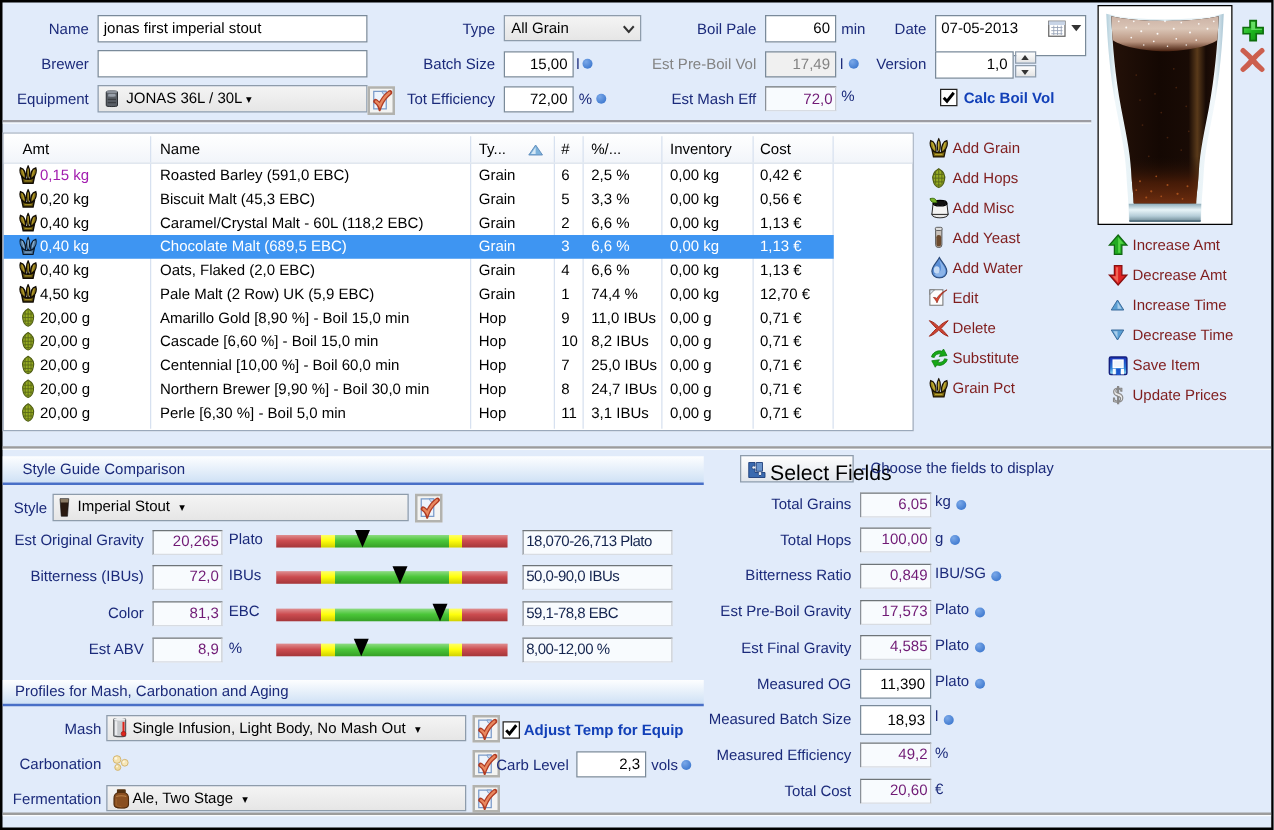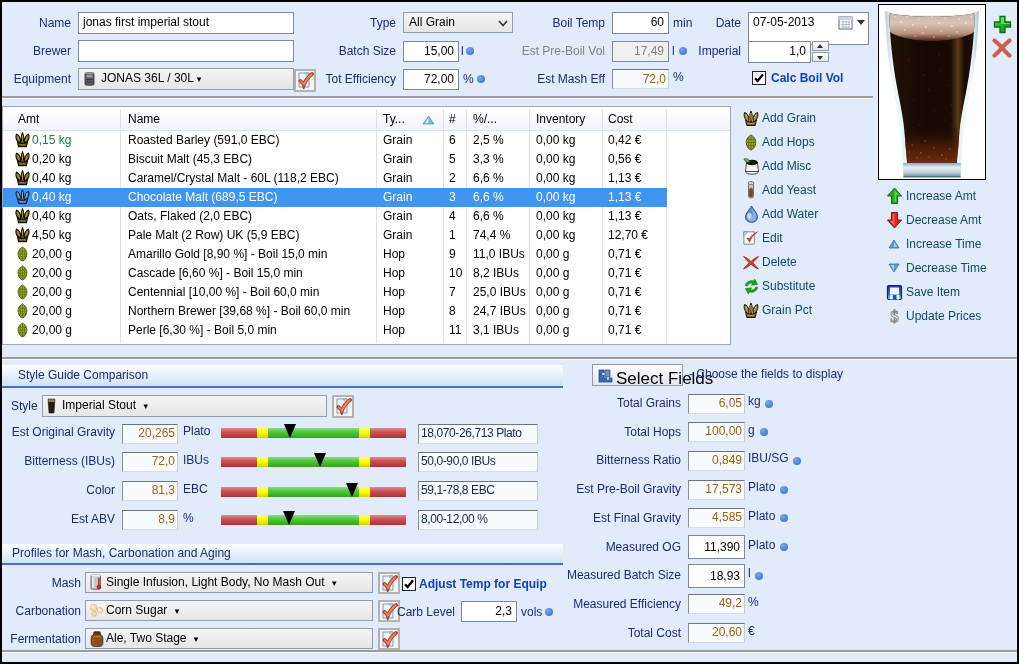--- a/index.html
+++ b/index.html
@@ -1,27 +1,27 @@
 <!DOCTYPE html>
 <html><head><meta charset="utf-8">
 <style>
 html,body{margin:0;padding:0;}
 *{box-sizing:border-box;}
 #win{position:relative;width:1019px;height:664px;border:2px solid #000;background:#e1ebfa;font-family:"Liberation Sans",sans-serif;font-size:12px;overflow:hidden;}
 .lbl{position:absolute;color:#1b2a7a;white-space:nowrap;line-height:17px;}
 .r{text-align:right;}
 .gray{color:#838383;}
 .inp{position:absolute;background:#fff;border:1px solid #7a8a9a;color:#000;line-height:19px;padding:0 4px;white-space:nowrap;}
-.sunk{position:absolute;background:#f8fbfe;border-style:solid;border-width:1px;border-color:#6e7478 #c8ccd2 #d8dce2 #8a9098;color:#a16207;line-height:17px;padding:0 2px;white-space:nowrap;}
+.sunk{position:absolute;background:#f8fbfe;border-style:solid;border-width:1px;border-color:#6e7478 #c8ccd2 #d8dce2 #8a9098;color:#701a75;line-height:17px;padding:0 2px;white-space:nowrap;}
 .combo{position:absolute;background:linear-gradient(#f4f4f4,#e6e6e6);border:1px solid #8e9cab;color:#000;line-height:19px;white-space:nowrap;}
 .dot{position:absolute;width:8px;height:8px;border-radius:50%;background:radial-gradient(circle at 35% 30%,#7aa8e8,#2e6cc8);}
 .sep{position:absolute;background:#d7e1f0;width:1px;}
 .bold{font-weight:bold;}
 .cell{position:absolute;white-space:nowrap;color:#000;line-height:19px;}
-.act{position:absolute;color:#0c4a6e;white-space:nowrap;line-height:17px;}
+.act{position:absolute;color:#7f1d1d;white-space:nowrap;line-height:17px;}
 .band{position:absolute;left:0;width:561px;height:23px;background:linear-gradient(#fdfeff,#cfe1f5);border-bottom:2px solid #486fc7;color:#1b2a7a;line-height:21px;padding-left:16px;}
 .tri-dn{position:absolute;width:0;height:0;}
 .ebtn{position:absolute;width:22px;background:#f4f4f2;border:2px solid #b2b2ae;}
 </style></head>
 <body>
 <div id="win">
 
 <div class="lbl r" style="right:946px;top:13px;">Name</div>
 <div class="inp" style="left:76px;top:10px;width:216px;height:22px;">jonas first imperial stout</div>
 <div class="lbl r" style="right:946px;top:41px;">Brewer</div>
@@ -50,40 +50,40 @@
       </svg></div>
 <div class="lbl r" style="right:621px;top:41px;">Batch Size</div>
 <div class="inp r" style="left:401px;top:39px;width:56px;height:21px;">15,00</div>
 <div class="lbl" style="left:459px;top:41px;">l</div>
 <div class="dot" style="left:464px;top:45px;"></div>
 <div class="lbl r" style="right:621px;top:69px;">Tot Efficiency</div>
 <div class="inp r" style="left:401px;top:67px;width:56px;height:21px;">72,00</div>
 <div class="lbl" style="left:461px;top:69px;">%</div>
 <div class="dot" style="left:475px;top:73px;"></div>
 
-<div class="lbl r" style="right:412px;top:13px;">Boil Temp</div>
+<div class="lbl r" style="right:412px;top:13px;">Boil Pale</div>
 <div class="inp r" style="left:610px;top:10px;width:57px;height:22px;">60</div>
 <div class="lbl" style="left:671px;top:13px;">min</div>
 <div class="lbl r gray" style="right:412px;top:41px;">Est Pre-Boil Vol</div>
 <div class="inp r" style="left:610px;top:39px;width:57px;height:21px;background:#f0f0f0;color:#838383;">17,49</div>
 <div class="lbl" style="left:670px;top:41px;">l</div>
 <div class="dot" style="left:677px;top:45px;"></div>
 <div class="lbl r" style="right:412px;top:69px;">Est Mash Eff</div>
 <div class="sunk r" style="left:610px;top:67px;width:57px;height:20px;line-height:18px;">72,0</div>
 <div class="lbl" style="left:671px;top:67px;">%</div>
 
 <div class="lbl r" style="right:276px;top:13px;">Date</div>
 <div class="inp" style="left:746px;top:10px;width:121px;height:33px;">07-05-2013</div>
 <svg style="position:absolute;left:836px;top:13px;" width="15" height="15" viewBox="0 0 15 15">
       <rect x="1" y="2" width="13" height="12" fill="#fff" stroke="#666" stroke-width="1"></rect>
       <rect x="1" y="2" width="13" height="3" fill="#c8d4e6"></rect>
       <path d="M3 7 H12 M3 9.5 H12 M3 12 H12 M5 5.5 V13 M8 5.5 V13 M11 5.5 V13" stroke="#98a4b8" stroke-width="0.7"></path>
     </svg>
 <div class="tri-dn" style="left:855px;top:18px;border-left:4.5px solid transparent;border-right:4.5px solid transparent;border-top:5.5px solid #333;"></div>
-<div class="lbl r" style="right:276px;top:41px;">Imperial</div>
+<div class="lbl r" style="right:276px;top:41px;">Version</div>
 <div class="inp r" style="left:746px;top:39px;width:63px;height:22px;">1,0</div>
 <div class="spin" style="position:absolute;left:810px;top:39px;width:17px;height:22px;">
   <div style="position:absolute;top:0;width:17px;height:10px;background:linear-gradient(#fefefe,#e4e4e4);border:1px solid #8e9cab;"></div>
   <div style="position:absolute;top:11px;width:17px;height:10px;background:linear-gradient(#fefefe,#e4e4e4);border:1px solid #8e9cab;"></div>
   <div class="tri-dn" style="left:5px;top:3px;border-left:3px solid transparent;border-right:3px solid transparent;border-bottom:4px solid #333;"></div>
   <div class="tri-dn" style="left:5px;top:15px;border-left:3px solid transparent;border-right:3px solid transparent;border-top:4px solid #333;"></div>
 </div>
 <div style="position:absolute;left:750px;top:69px;width:14px;height:14px;background:#fff;border:1.5px solid #222;"></div>
 <svg style="position:absolute;left:751px;top:70px;" width="12" height="12" viewBox="0 0 12 12">
       <path d="M2 6.2 L4.6 9 L10 2.2" stroke="#000" stroke-width="2.3" fill="none"></path>
@@ -238,21 +238,21 @@
           <g stroke="#120c04" stroke-width="1.2" fill="#8a7418">
             <path d="M2.5 2.5 C1.5 5 2.5 8.5 4.5 10.5 L6.5 12.5 C7.5 9.5 6.5 5.5 4.5 3.5 Z"></path>
             <path d="M9 1 C7.4 4 7.4 8.5 9 12.5 C10.6 8.5 10.6 4 9 1 Z"></path>
             <path d="M15.5 2.5 C16.5 5 15.5 8.5 13.5 10.5 L11.5 12.5 C10.5 9.5 11.5 5.5 13.5 3.5 Z"></path>
             <path d="M3.5 9.5 C5.5 13 12.5 13 14.5 9.5 L13.2 15.5 L4.8 15.5 Z" fill="#5e4e0a"></path>
           </g>
           <g stroke="#c8b038" stroke-width="0.6" fill="none">
             <path d="M4 4 L5.5 9.5 M9 3 L9 11 M14 4 L12.5 9.5 M6 13.5 L12 13.5"></path>
           </g>
         </svg></div>
-      <div class="cell" style="left:30px;top:129px;color:#15803d;">0,15 kg</div>
+      <div class="cell" style="left:30px;top:129px;color:#a21caf;">0,15 kg</div>
       <div class="cell" style="left:126px;top:129px;color:#000;">Roasted Barley (591,0 EBC)</div>
       <div class="cell" style="left:381px;top:129px;color:#000;">Grain</div>
       <div class="cell" style="left:447px;top:129px;color:#000;">6</div>
       <div class="cell" style="left:471px;top:129px;color:#000;">2,5 %</div>
       <div class="cell" style="left:534px;top:129px;color:#000;">0,00 kg</div>
       <div class="cell" style="left:606px;top:129px;color:#000;">0,42 €</div>
       <div style="position:absolute;left:12px;top:149px;"><svg width="17" height="16" viewBox="0 0 18 17">
           <g stroke="#120c04" stroke-width="1.2" fill="#8a7418">
             <path d="M2.5 2.5 C1.5 5 2.5 8.5 4.5 10.5 L6.5 12.5 C7.5 9.5 6.5 5.5 4.5 3.5 Z"></path>
             <path d="M9 1 C7.4 4 7.4 8.5 9 12.5 C10.6 8.5 10.6 4 9 1 Z"></path>
@@ -373,21 +373,21 @@
       <div class="cell" style="left:381px;top:281px;color:#000;">Hop</div>
       <div class="cell" style="left:447px;top:281px;color:#000;">7</div>
       <div class="cell" style="left:471px;top:281px;color:#000;">25,0 IBUs</div>
       <div class="cell" style="left:534px;top:281px;color:#000;">0,00 g</div>
       <div class="cell" style="left:606px;top:281px;color:#000;">0,71 €</div>
       <div style="position:absolute;left:14px;top:301px;"><svg width="13" height="16" viewBox="0 0 14 17">
           <path d="M7 1 C10.5 3 12.5 6 11.5 10 C11 13.3 9 15.5 7 16 C5 15.5 3 13.3 2.5 10 C1.5 6 3.5 3 7 1 Z" fill="#97ad22" stroke="#4e5c14" stroke-width="1"></path>
           <path d="M3 5.5 L11 5.5 M2.6 8.5 L11.4 8.5 M3.2 11.5 L10.8 11.5 M4.5 14 L9.5 14 M7 1.5 L7 15.5 M4.5 2.8 L4.5 13 M9.5 2.8 L9.5 13" stroke="#5c6b18" stroke-width="0.8" fill="none"></path>
         </svg></div>
       <div class="cell" style="left:30px;top:300px;color:#000;">20,00 g</div>
-      <div class="cell" style="left:126px;top:300px;color:#000;">Northern Brewer [39,68 %] - Boil 60,0 min</div>
+      <div class="cell" style="left:126px;top:300px;color:#000;">Northern Brewer [9,90 %] - Boil 30,0 min</div>
       <div class="cell" style="left:381px;top:300px;color:#000;">Hop</div>
       <div class="cell" style="left:447px;top:300px;color:#000;">8</div>
       <div class="cell" style="left:471px;top:300px;color:#000;">24,7 IBUs</div>
       <div class="cell" style="left:534px;top:300px;color:#000;">0,00 g</div>
       <div class="cell" style="left:606px;top:300px;color:#000;">0,71 €</div>
       <div style="position:absolute;left:14px;top:320px;"><svg width="13" height="16" viewBox="0 0 14 17">
           <path d="M7 1 C10.5 3 12.5 6 11.5 10 C11 13.3 9 15.5 7 16 C5 15.5 3 13.3 2.5 10 C1.5 6 3.5 3 7 1 Z" fill="#97ad22" stroke="#4e5c14" stroke-width="1"></path>
           <path d="M3 5.5 L11 5.5 M2.6 8.5 L11.4 8.5 M3.2 11.5 L10.8 11.5 M4.5 14 L9.5 14 M7 1.5 L7 15.5 M4.5 2.8 L4.5 13 M9.5 2.8 L9.5 13" stroke="#5c6b18" stroke-width="0.8" fill="none"></path>
         </svg></div>
       <div class="cell" style="left:30px;top:319px;color:#000;">20,00 g</div>
@@ -590,21 +590,20 @@
     </svg>
 <div class="ebtn" style="left:376px;top:570px;height:22px;">
       <svg width="18" height="18" viewBox="0 0 18 18" style="display:block;margin:0 auto;">
         <path d="M3 2 L13 2 L13 16 L3 16 Z" fill="#eef4fc" stroke="#7a9ac8" stroke-width="1"></path>
         <path d="M9.5 2 L13 2 L13 5.5 C11.5 5.3 10 4 9.5 2 Z" fill="#c8daf0" stroke="#7a9ac8" stroke-width="0.8"></path>
         <path d="M4.5 10 C6 11 7.3 12.5 7.8 14 C9.3 10 12 6 16 3 " stroke="#b03c24" stroke-width="3.8" fill="none" stroke-linecap="round"></path>
         <path d="M4.8 10.2 C6.2 11.1 7.4 12.6 7.9 13.6 C9.4 9.8 12 6 15.6 3.2" stroke="#e8875e" stroke-width="1.8" fill="none" stroke-linecap="round"></path>
       </svg>
     </div>
 <div class="lbl r" style="right:936px;top:601px;">Carbonation</div>
-<div class="combo" style="left:83px;top:598px;width:288px;height:21px;padding-left:20px;">Corn Sugar <span style="font-size:9px;margin-left:4px;">▾</span></div>
 <svg style="position:absolute;left:87px;top:601px;" width="15" height="15" viewBox="0 0 15 15">
       <circle cx="4.6" cy="4.6" r="3.1" fill="#f4e2ae" stroke="#d0b068" stroke-width="0.7"></circle>
       <circle cx="10.8" cy="7.2" r="2.7" fill="#f6e6b8" stroke="#d0b068" stroke-width="0.7"></circle>
       <circle cx="5.2" cy="10.9" r="2.4" fill="#f0dca0" stroke="#d0b068" stroke-width="0.7"></circle>
       <circle cx="3.7" cy="3.7" r="1.1" fill="#fdf6e0"></circle>
       <circle cx="10" cy="6.4" r="0.9" fill="#fdf6e0"></circle>
       <circle cx="4.6" cy="10.2" r="0.8" fill="#fdf6e0"></circle>
     </svg>
 <div class="ebtn" style="left:376px;top:598px;height:22px;">
       <svg width="18" height="18" viewBox="0 0 18 18" style="display:block;margin:0 auto;">

